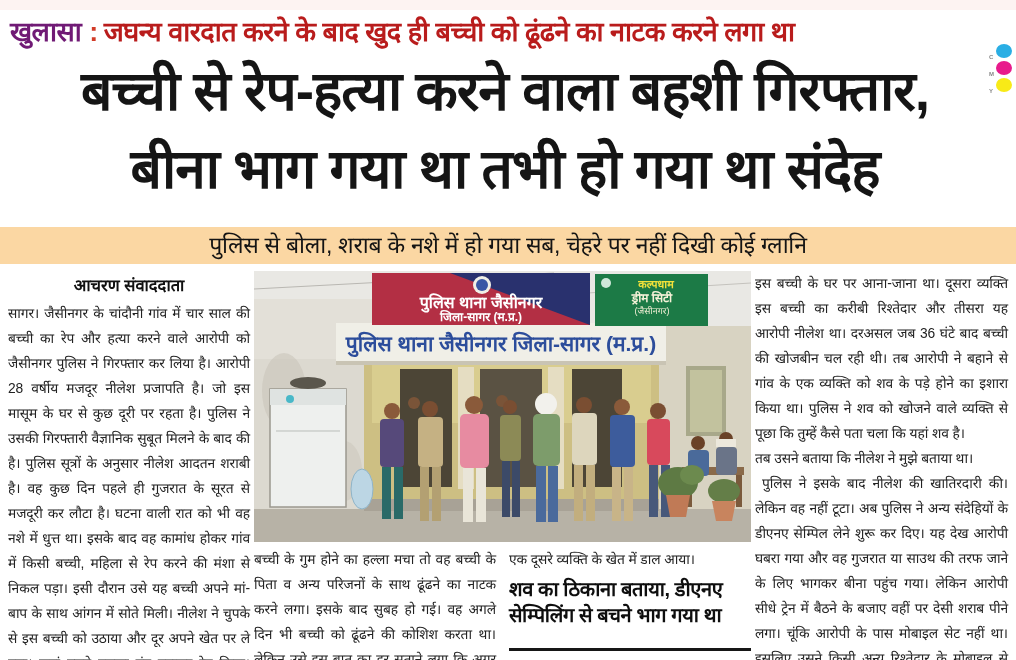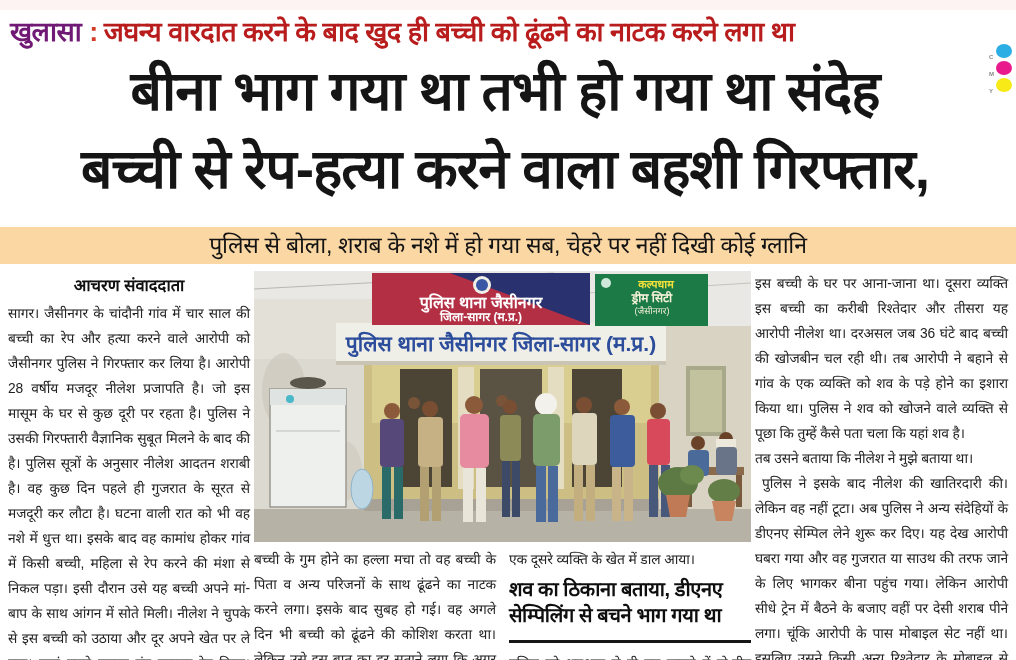--- a/index.html
+++ b/index.html
@@ -64,21 +64,21 @@
     color:#222; letter-spacing:-0.1px;
   }
   h2.subhd {
     font-size:16px; line-height:26px; font-weight:bold; color:#0e0e0e;
     margin-top:9px; padding-bottom:16px; border-bottom:3.5px solid #161616;
     margin-bottom:9px; letter-spacing:-0.4px; text-align:left;
   }
   .midcol .photo-wrap { width:497px; height:271px; }
   .mid-cols { display:flex; gap:13px; margin-top:5px; }
   .mid-sub { width:242px; }
-  .mid-sub h2.subhd { margin-top:4px; font-size:20px; padding-bottom:12px; margin-bottom:8px; }
+  .mid-sub h2.subhd { margin-top:4px; font-size:20px; padding-bottom:20px; margin-bottom:8px; }
   svg { display:block; }
 </style>
 </head>
 <body>
 
 <div class="top-tint"></div>
 
 <div class="kicker">
   <span class="label">खुलासा</span><span class="sep">:</span><span class="text">जघन्य वारदात करने के बाद खुद ही बच्ची को ढूंढने का नाटक करने लगा था</span>
 </div>
@@ -89,22 +89,22 @@
     </div>
   <div class="dot" id="dot-m" style="background: rgb(232, 26, 140);">
       <span>M</span>
     </div>
   <div class="dot" id="dot-y" style="background: rgb(248, 234, 23);">
       <span>Y</span>
     </div>
 </div>
 
 <div class="headline">
+  <span style="display:block">बच्ची से रेप-हत्या करने वाला बहशी गिरफ्तार,</span>
   <span style="display:block">बीना भाग गया था तभी हो गया था संदेह</span>
-  <span style="display:block">बच्ची से रेप-हत्या करने वाला बहशी गिरफ्तार,</span>
 </div>
 
 <div class="subhead-bar" id="subhead-bar" style="background: rgb(251, 215, 163);">
   <span>पुलिस से बोला, शराब के नशे में हो गया सब, चेहरे पर नहीं दिखी कोई ग्लानि</span>
 </div>
 
 <div class="content">
 
   <div class="col1">
     <div class="byline">आचरण संवाददाता</div>

